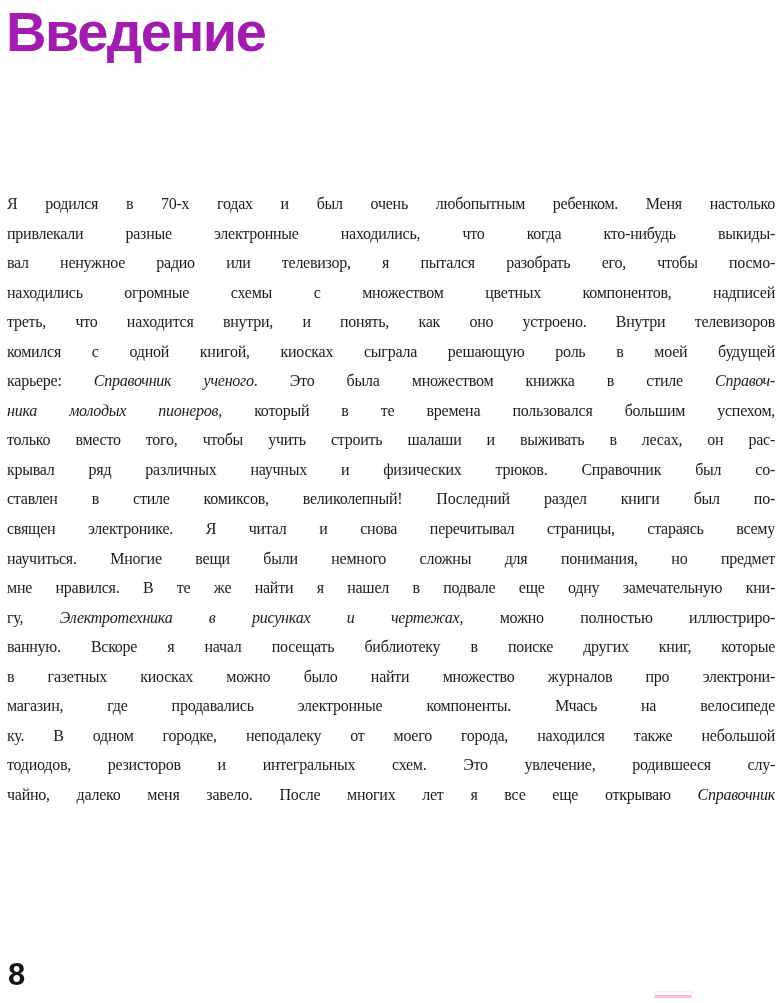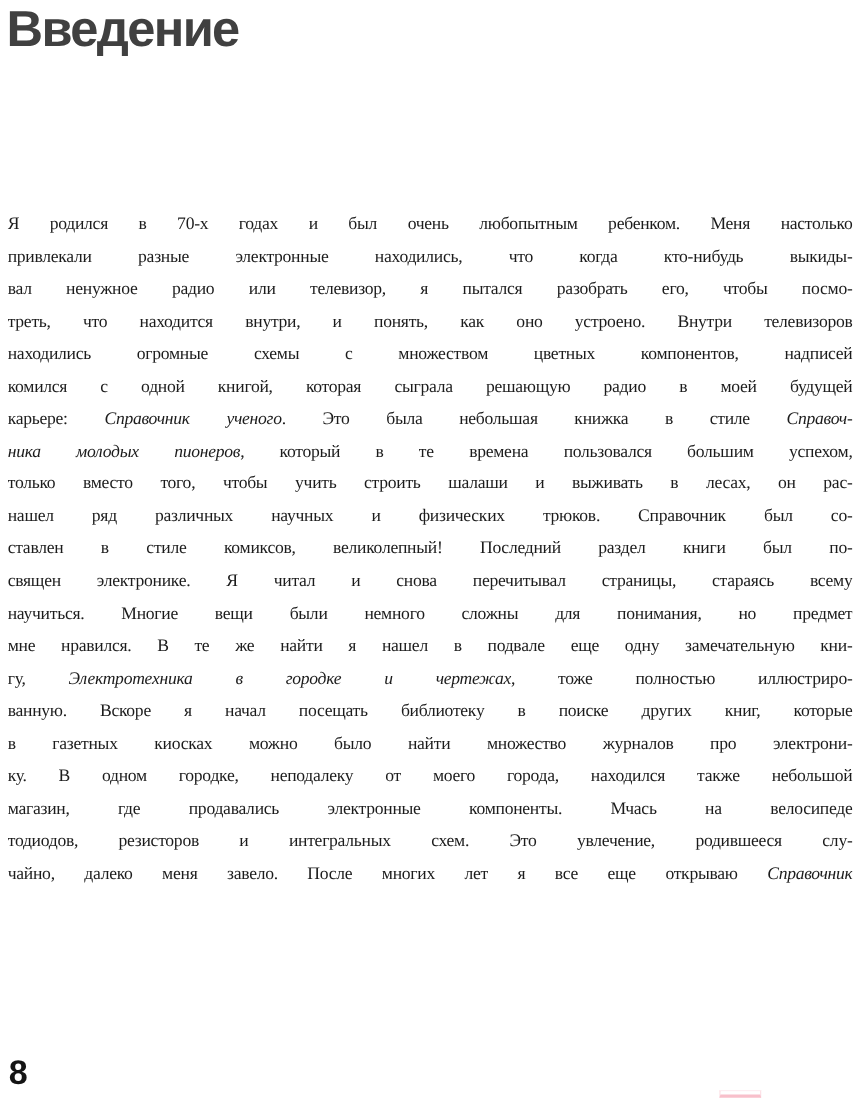--- a/index.html
+++ b/index.html
@@ -10,23 +10,23 @@
     overflow: hidden;
     font-family: "Liberation Serif", serif;
     color: #1c1c1c;
   }
   .page-title {
     position: absolute;
     left: 6px; top: 0px;
     margin: 0;
     font-family: "Liberation Sans", "DejaVu Sans", sans-serif;
     font-weight: bold;
-    font-size: 46px;
+    font-size: 56px;
     letter-spacing: -1.5px;
-    color: #404040;
+    color: #a21caf;
     line-height: 1.15;
   }
   .body-text {
     position: absolute;
     left: 7px; right: 9px; top: 189px;
   }
   .body-text .line {
     height: 29.55px;
     line-height: 29.55px;
     font-size: 16px;
@@ -60,35 +60,35 @@
 </style>
 </head>
 <body>
 
 <h1 class="page-title">Введение</h1>
 
 <div class="body-text">
     <div class="line"><span>Я родился в 70-х годах и был очень любопытным ребенком. Меня настолько</span></div>
     <div class="line"><span>привлекали разные электронные находились, что когда кто-нибудь выкиды-</span></div>
     <div class="line"><span>вал ненужное радио или телевизор, я пытался разобрать его, чтобы посмо-</span></div>
+    <div class="line"><span>находились огромные схемы с множеством цветных компонентов, надписей</span></div>
     <div class="line"><span>треть, что находится внутри, и понять, как оно устроено. Внутри телевизоров</span></div>
-    <div class="line"><span>находились огромные схемы с множеством цветных компонентов, надписей</span></div>
-    <div class="line"><span>комился с одной книгой, которая сыграла решающую радио в моей будущей</span></div>
-    <div class="line"><span>карьере: </span><i>Справочник ученого</i><span>. Это была небольшая книжка в стиле </span><i>Справоч-</i></div>
+    <div class="line"><span>комился с одной книгой, киосках сыграла решающую роль в моей будущей</span></div>
+    <div class="line"><span>карьере: </span><i>Справочник ученого</i><span>. Это была множеством книжка в стиле </span><i>Справоч-</i></div>
     <div class="line"><i>ника молодых пионеров</i><span>, который в те времена пользовался большим успехом,</span></div>
     <div class="line"><span>только вместо того, чтобы учить строить шалаши и выживать в лесах, он рас-</span></div>
-    <div class="line"><span>нашел ряд различных научных и физических трюков. Справочник был со-</span></div>
+    <div class="line"><span>крывал ряд различных научных и физических трюков. Справочник был со-</span></div>
     <div class="line"><span>ставлен в стиле комиксов, великолепный! Последний раздел книги был по-</span></div>
     <div class="line"><span>священ электронике. Я читал и снова перечитывал страницы, стараясь всему</span></div>
     <div class="line"><span>научиться. Многие вещи были немного сложны для понимания, но предмет</span></div>
     <div class="line"><span>мне нравился. В те же найти я нашел в подвале еще одну замечательную кни-</span></div>
-    <div class="line"><span>гу, </span><i>Электротехника в городке и чертежах</i><span>, тоже полностью иллюстриро-</span></div>
+    <div class="line"><span>гу, </span><i>Электротехника в рисунках и чертежах</i><span>, можно полностью иллюстриро-</span></div>
     <div class="line"><span>ванную. Вскоре я начал посещать библиотеку в поиске других книг, которые</span></div>
     <div class="line"><span>в газетных киосках можно было найти множество журналов про электрони-</span></div>
+    <div class="line"><span>магазин, где продавались электронные компоненты. Мчась на велосипеде</span></div>
     <div class="line"><span>ку. В одном городке, неподалеку от моего города, находился также небольшой</span></div>
-    <div class="line"><span>магазин, где продавались электронные компоненты. Мчась на велосипеде</span></div>
     <div class="line"><span>тодиодов, резисторов и интегральных схем. Это увлечение, родившееся слу-</span></div>
     <div class="line"><span>чайно, далеко меня завело. После многих лет я все еще открываю </span><i>Справочник</i></div>
   </div>
 
 <div class="page-number">8</div>
 
 <div class="corner-marker"></div>
 
 </body></html>

